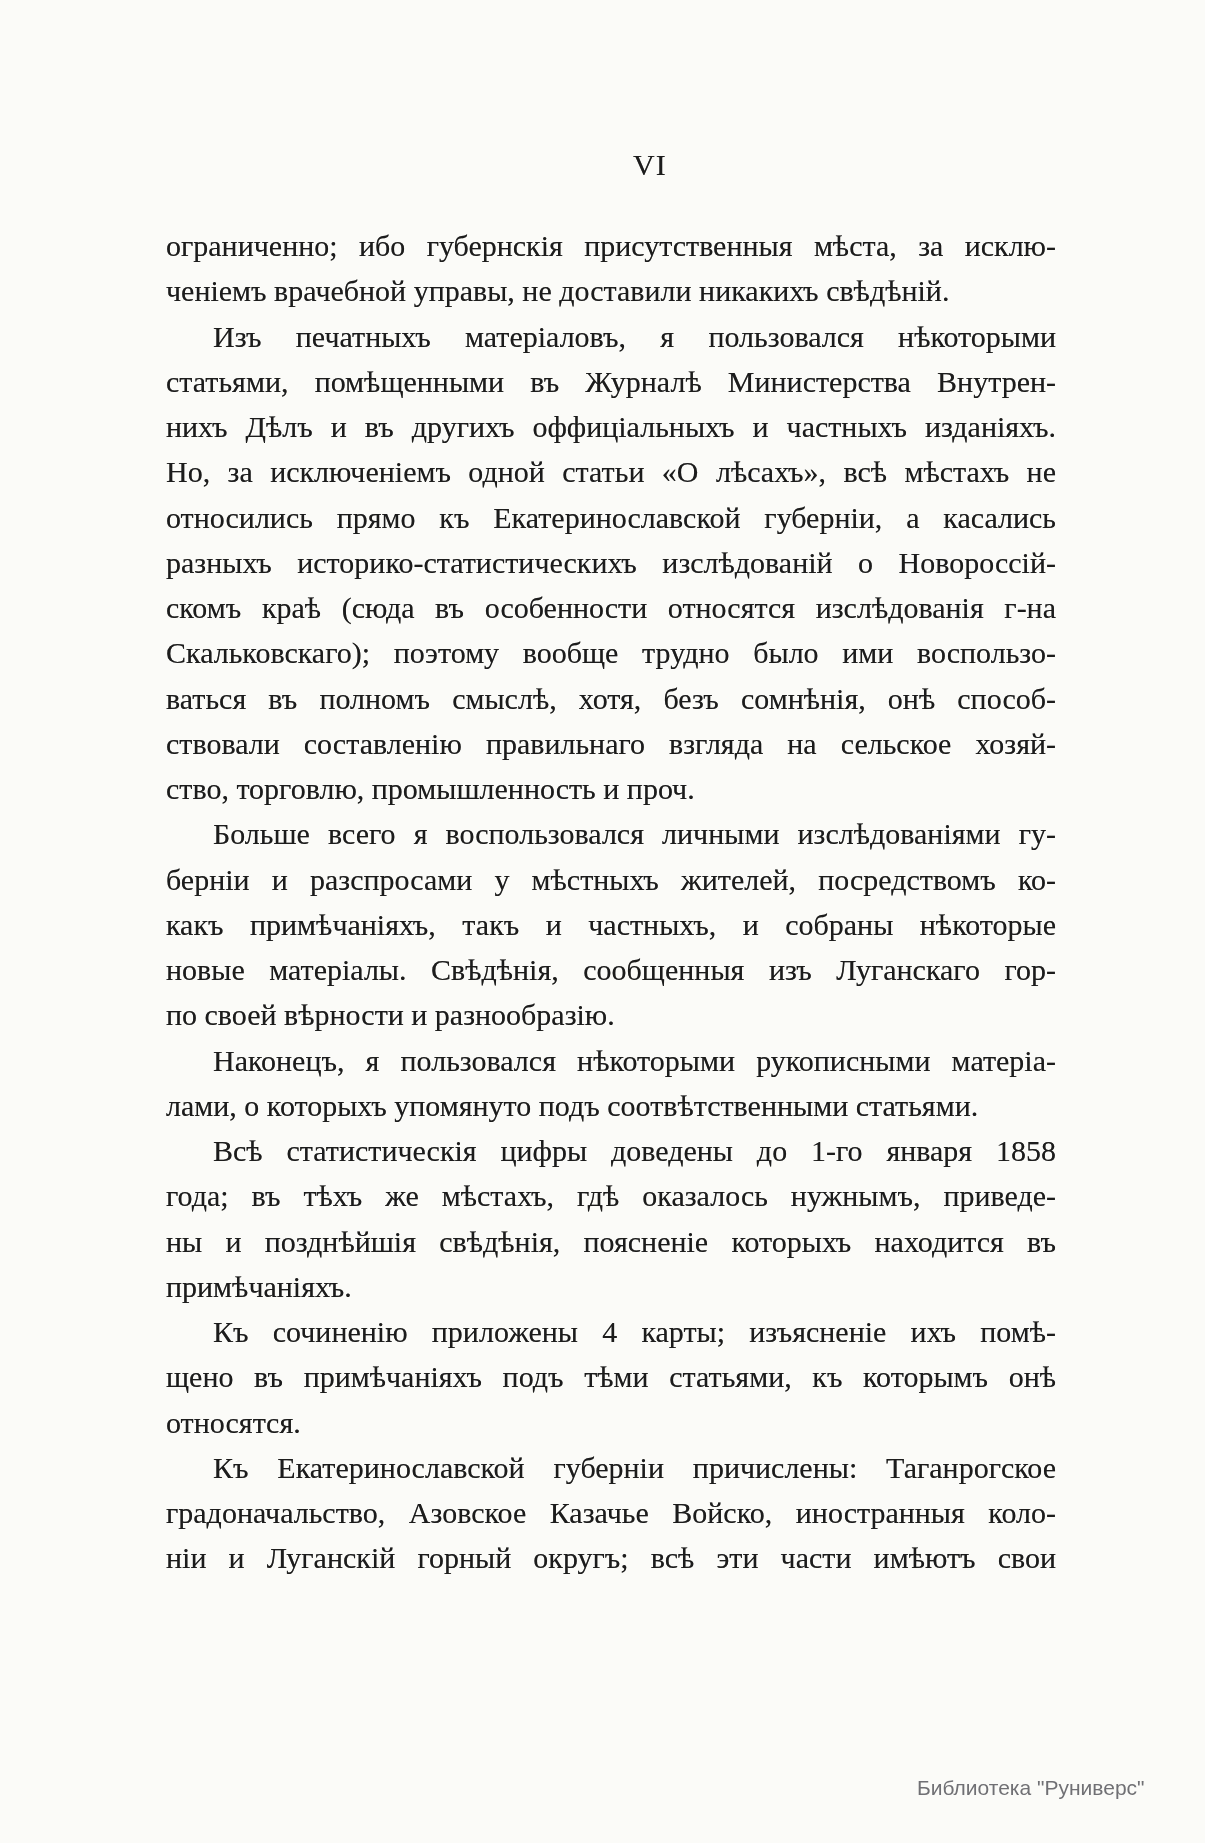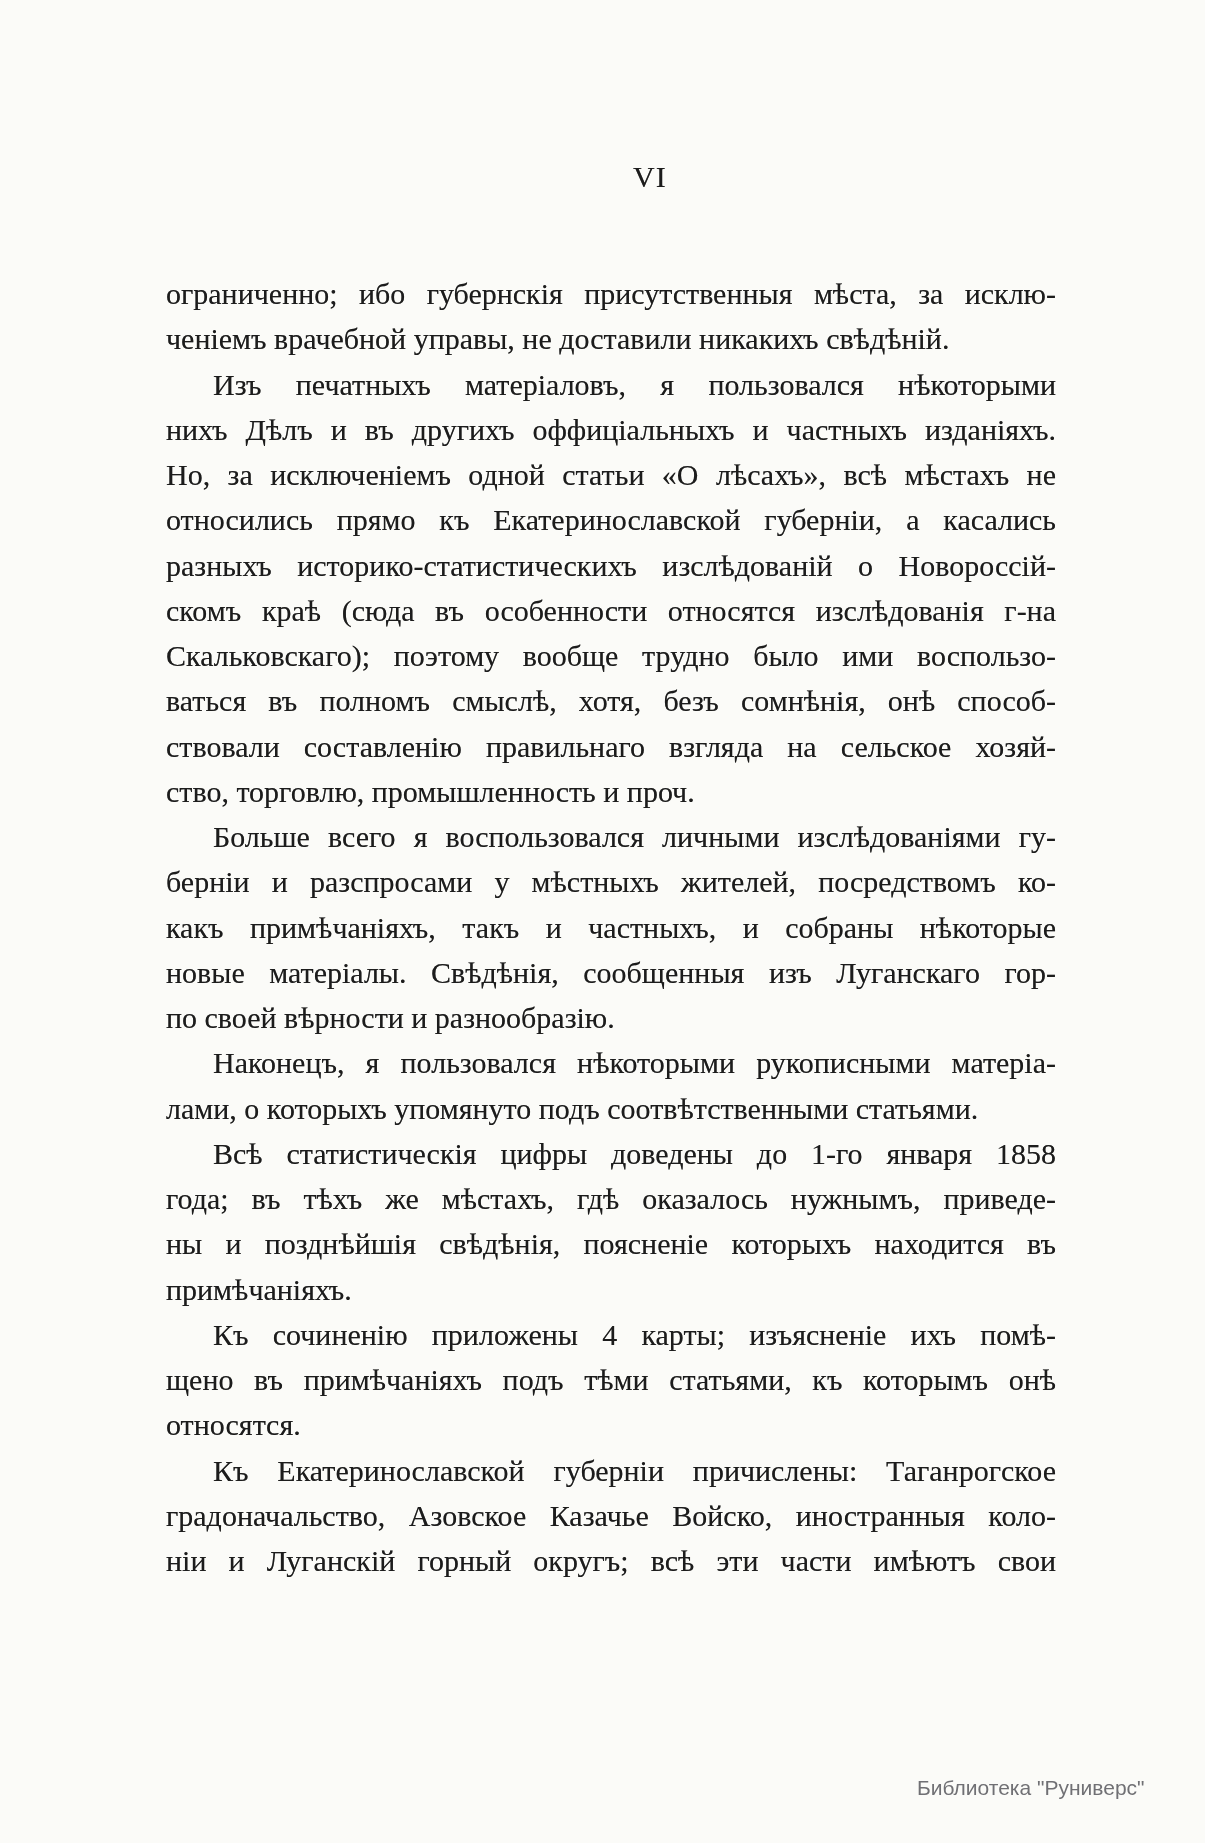--- a/index.html
+++ b/index.html
@@ -14,36 +14,35 @@
     overflow: hidden;
     font-family: "Liberation Serif", "DejaVu Serif", serif;
     color: #1c1c1c;
   }
   .page {
     position: absolute;
     inset: 0;
   }
   .page-number {
     position: absolute;
-    top: 160px;
+    top: 148px;
     left: 633px;
     font-size: 30px;
     line-height: 1.1;
     letter-spacing: 1px;
     text-shadow: 0 0 0.5px rgba(20,20,20,0.55);
   }
   .text-block {
     position: absolute;
     left: 166px;
     top: 223px;
     width: 890px;
     font-size: 30px;
     line-height: 45.25px;
     text-shadow: 0 0 0.5px rgba(20,20,20,0.55);
-    margin-top: 48px;
   }
   .line {
     height: 45.25px;
     overflow: hidden;
     text-align: justify;
     text-align-last: justify;
   }
   .line.noj {
     text-align-last: left;
   }
@@ -64,20 +63,21 @@
 </head>
 <body>
 
 <div class="page">
   <div class="page-number">VI</div>
 
   <div class="text-block" id="text-block">
       <div class="line">ограниченно; ибо губернскія присутственныя мѣста, за исклю-</div>
       <div class="line noj">ченіемъ врачебной управы, не доставили никакихъ свѣдѣній.</div>
       <div class="line ind">Изъ печатныхъ матеріаловъ, я пользовался нѣкоторыми</div>
+      <div class="line">статьями, помѣщенными въ Журналѣ Министерства Внутрен-</div>
       <div class="line">нихъ Дѣлъ и въ другихъ оффиціальныхъ и частныхъ изданіяхъ.</div>
       <div class="line">Но, за исключеніемъ одной статьи «О лѣсахъ», всѣ мѣстахъ не</div>
       <div class="line">относились прямо къ Екатеринославской губерніи, а касались</div>
       <div class="line">разныхъ историко-статистическихъ изслѣдованій о Новороссій-</div>
       <div class="line">скомъ краѣ (сюда въ особенности относятся изслѣдованія г-на</div>
       <div class="line"><span class="italic">Скальковскаго</span><span>); поэтому вообще трудно было ими воспользо-</span></div>
       <div class="line">ваться въ полномъ смыслѣ, хотя, безъ сомнѣнія, онѣ способ-</div>
       <div class="line">ствовали составленію правильнаго взгляда на сельское хозяй-</div>
       <div class="line noj">ство, торговлю, промышленность и проч.</div>
       <div class="line ind">Больше всего я воспользовался личными изслѣдованіями гу-</div>

